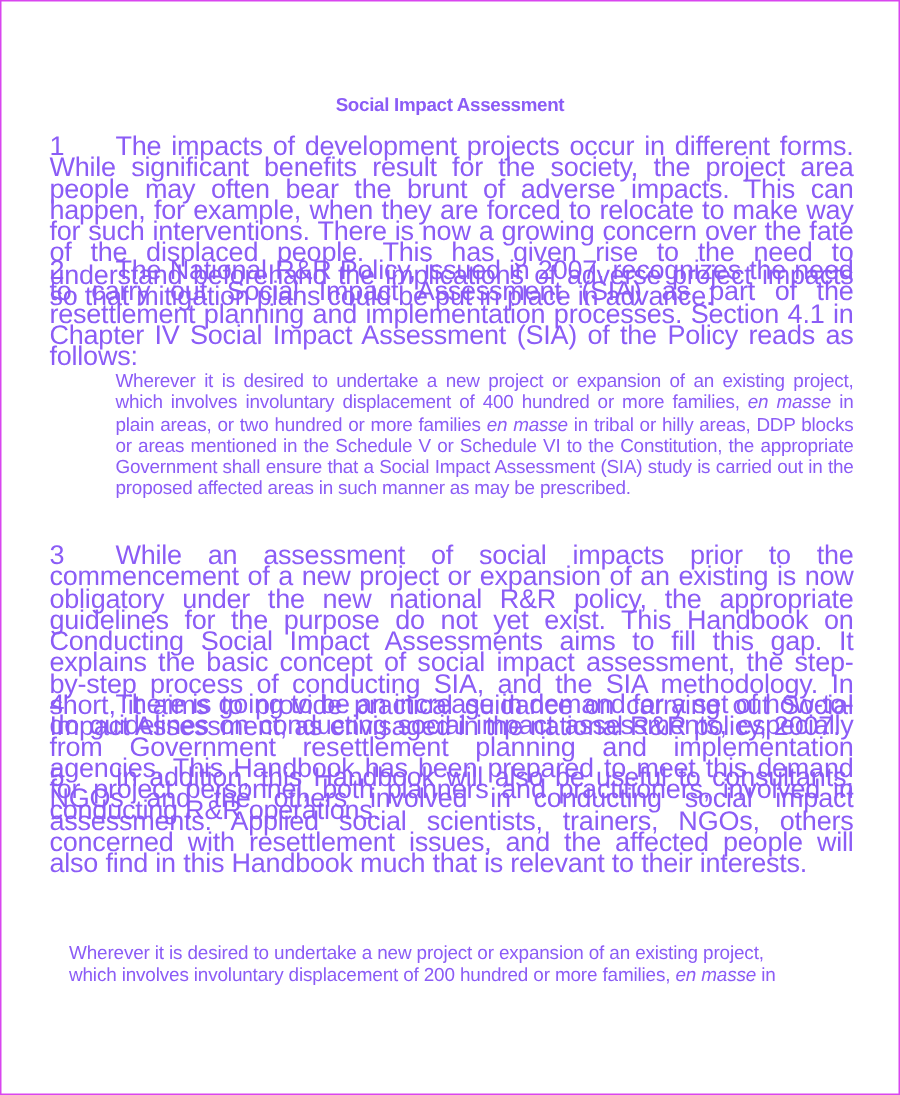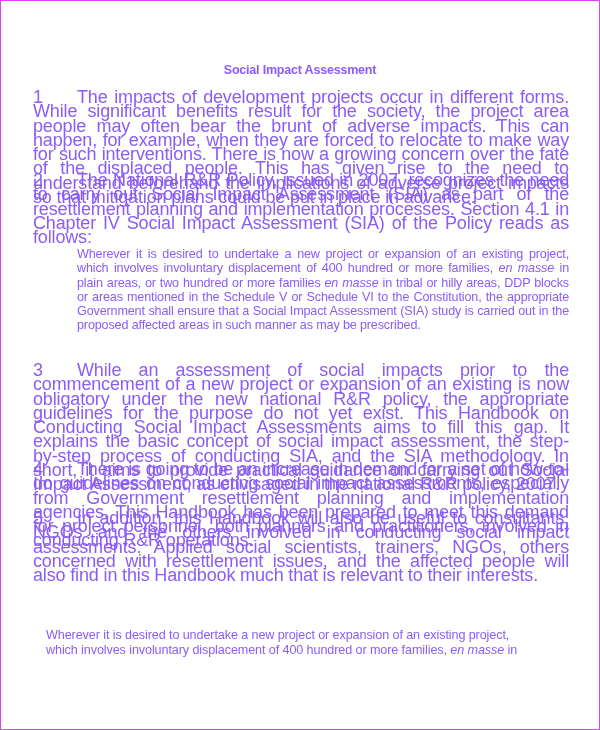--- a/index.html
+++ b/index.html
@@ -62,16 +62,16 @@
   <div class="para" style="top:461px;">
     <span class="num">4</span><span>There is going to be an increase in demand for a set of how-to-do guidelines on conducting social impact assessments, especially from Government resettlement planning and implementation agencies. This Handbook has been prepared to meet this demand for project personnel, both planners and practitioners, involved in conducting R&amp;R operations.</span>
   </div>
 
   <div class="para" style="top:510px;">
     <span class="num">5</span><span>In addition, this Handbook will also be useful to consultants, NGOs and the others involved in conducting social impact assessments. Applied social scientists, trainers, NGOs, others concerned with resettlement issues, and the affected people will also find in this Handbook much that is relevant to their interests.</span>
   </div>
 
   <div class="quote2" style="top:627px;">
     <span class="line">Wherever it is desired to undertake a new project or expansion of an existing project,</span>
-    <span class="line"><span>which involves involuntary displacement of 400 hundred or more families, </span><em>en masse</em><span> in</span></span>
+    <span class="line"><span>which involves involuntary displacement of 200 hundred or more families, </span><em>en masse</em><span> in</span></span>
   </div>
 
 </div>
 
 </body></html>

